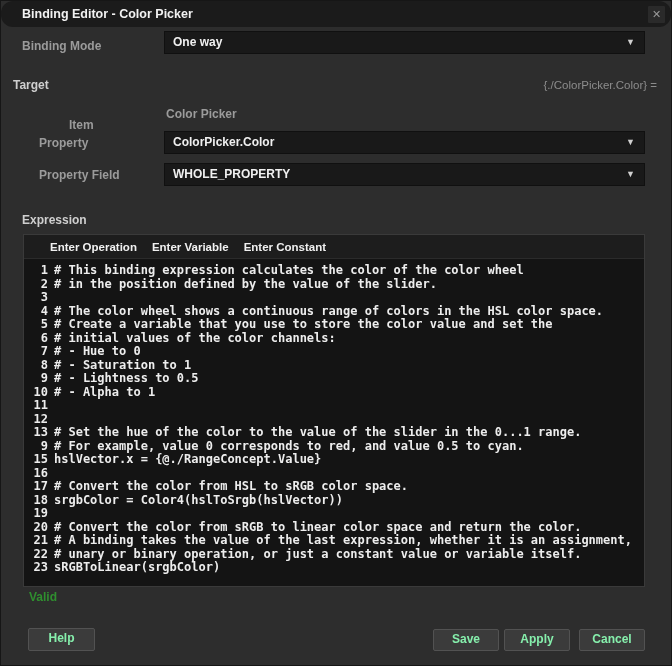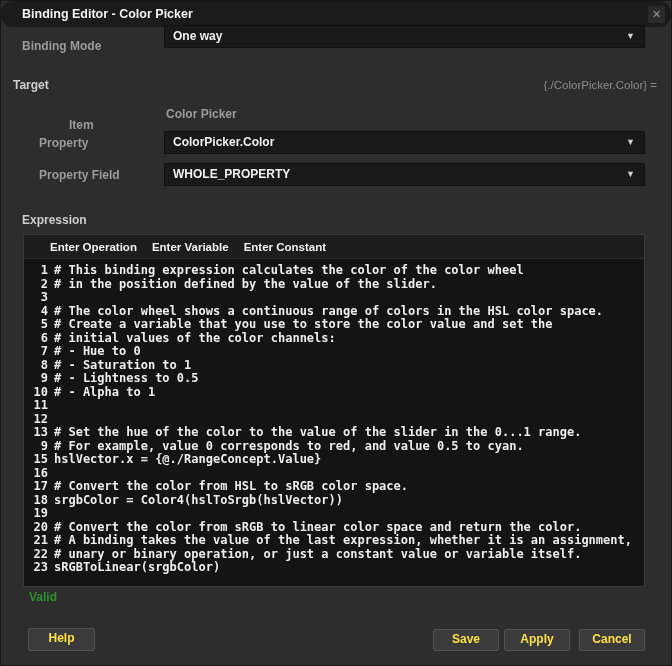--- a/index.html
+++ b/index.html
@@ -15,38 +15,38 @@
   .select{position:absolute;left:163px;width:481px;height:23px;background:#191919;box-sizing:border-box;border:1px solid #101010;color:#f0f0f0;font-size:12px;font-weight:bold;line-height:21px;padding-left:8px;cursor:default;}
   .select .caret{position:absolute;right:9px;top:0;font-size:9px;color:#d0d0d0;line-height:21px;}
   .expr-box{position:absolute;left:22px;top:233px;width:622px;height:353px;background:#141414;box-sizing:border-box;border:1px solid #3a3a3a;}
   .expr-toolbar{height:23px;background:#1d1d1d;border-bottom:1px solid #2b2b2b;display:flex;align-items:center;padding-left:26px;}
   .toolbar-item{color:#f0f0f0;font-size:11.5px;font-weight:bold;margin-right:15px;white-space:nowrap;cursor:default;}
   .code-area{position:absolute;left:0;top:24px;right:0;bottom:0;overflow:hidden;padding-top:5px;font-family:"DejaVu Sans Mono",monospace;font-size:12px;font-weight:bold;line-height:13.5px;color:#ededed;}
   .code-line{display:flex;white-space:pre;}
   .lnum{flex:none;width:24px;text-align:right;}
   .ltext{padding-left:6px;}
   .status{position:absolute;left:28px;top:589px;font-size:12px;font-weight:bold;}
-  .btn{position:absolute;top:628px;height:22px;background:#3b3b3b;box-sizing:border-box;border:1px solid #525252;border-radius:2px;color:#fde047;font-size:12px;font-weight:bold;text-align:center;line-height:19px;cursor:default;}
+  .btn{position:absolute;top:628px;height:22px;background:#3b3b3b;box-sizing:border-box;border:1px solid #525252;border-radius:2px;color:#86efac;font-size:12px;font-weight:bold;text-align:center;line-height:19px;cursor:default;}
   .btn-help{left:27px;top:627px;width:67px;height:23px;}
   .btn-save{left:432px;width:66px;}
   .btn-apply{left:503px;width:66px;}
   .btn-cancel{left:578px;width:66px;}
 </style>
 </head>
 <body>
 
 <div class="window">
 
   <div class="titlebar">
     <span class="title">Binding Editor - Color Picker</span>
     <span class="close-btn">✕</span>
   </div>
 
   <span class="lbl" style="left:21px;top:37px;">Binding Mode</span>
-  <div class="select" style="top:24px;">
+  <div class="select" style="top:30px;">
     <span>One way</span>
     <span class="caret">▼</span>
   </div>
 
   <span class="section-lbl" style="left:12px;top:76px;">Target</span>
   <span class="target-path">{./ColorPicker.Color} =</span>
 
   <span class="lbl" style="left:38px;top:116px;margin-left:30px;">Item</span>
   <span class="value-text" style="left:165px;top:105px;">Color Picker</span>
 

